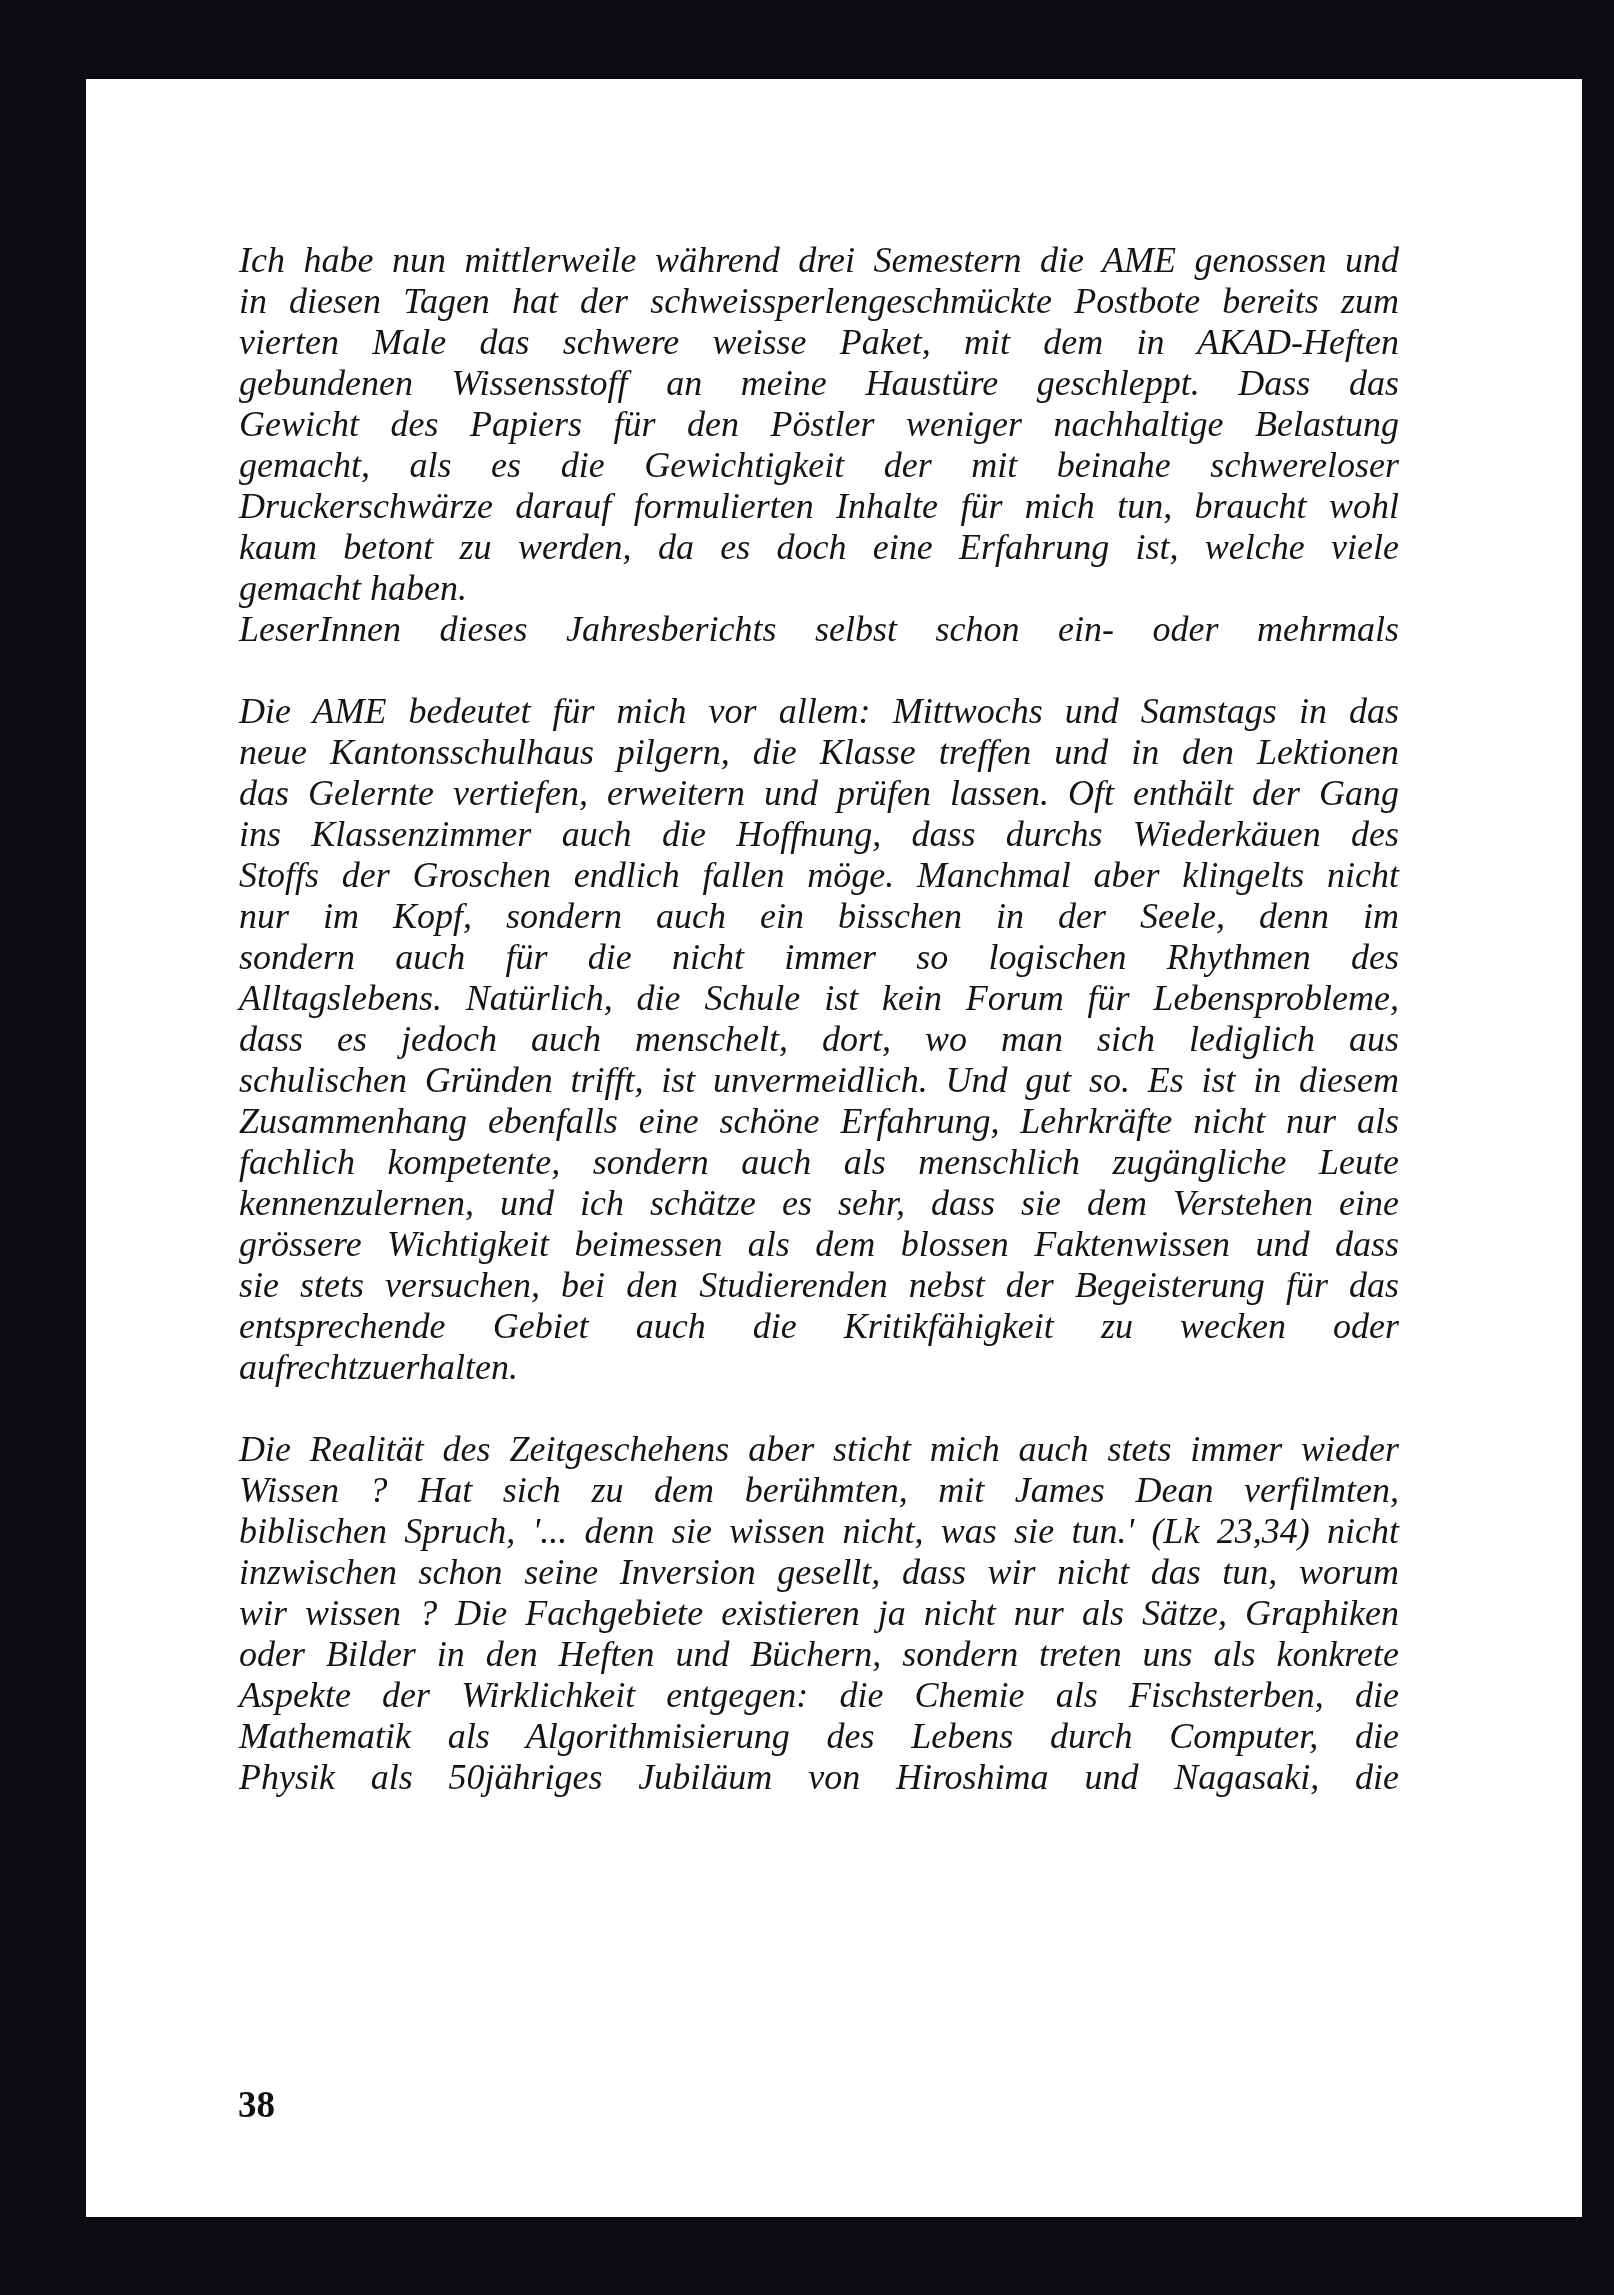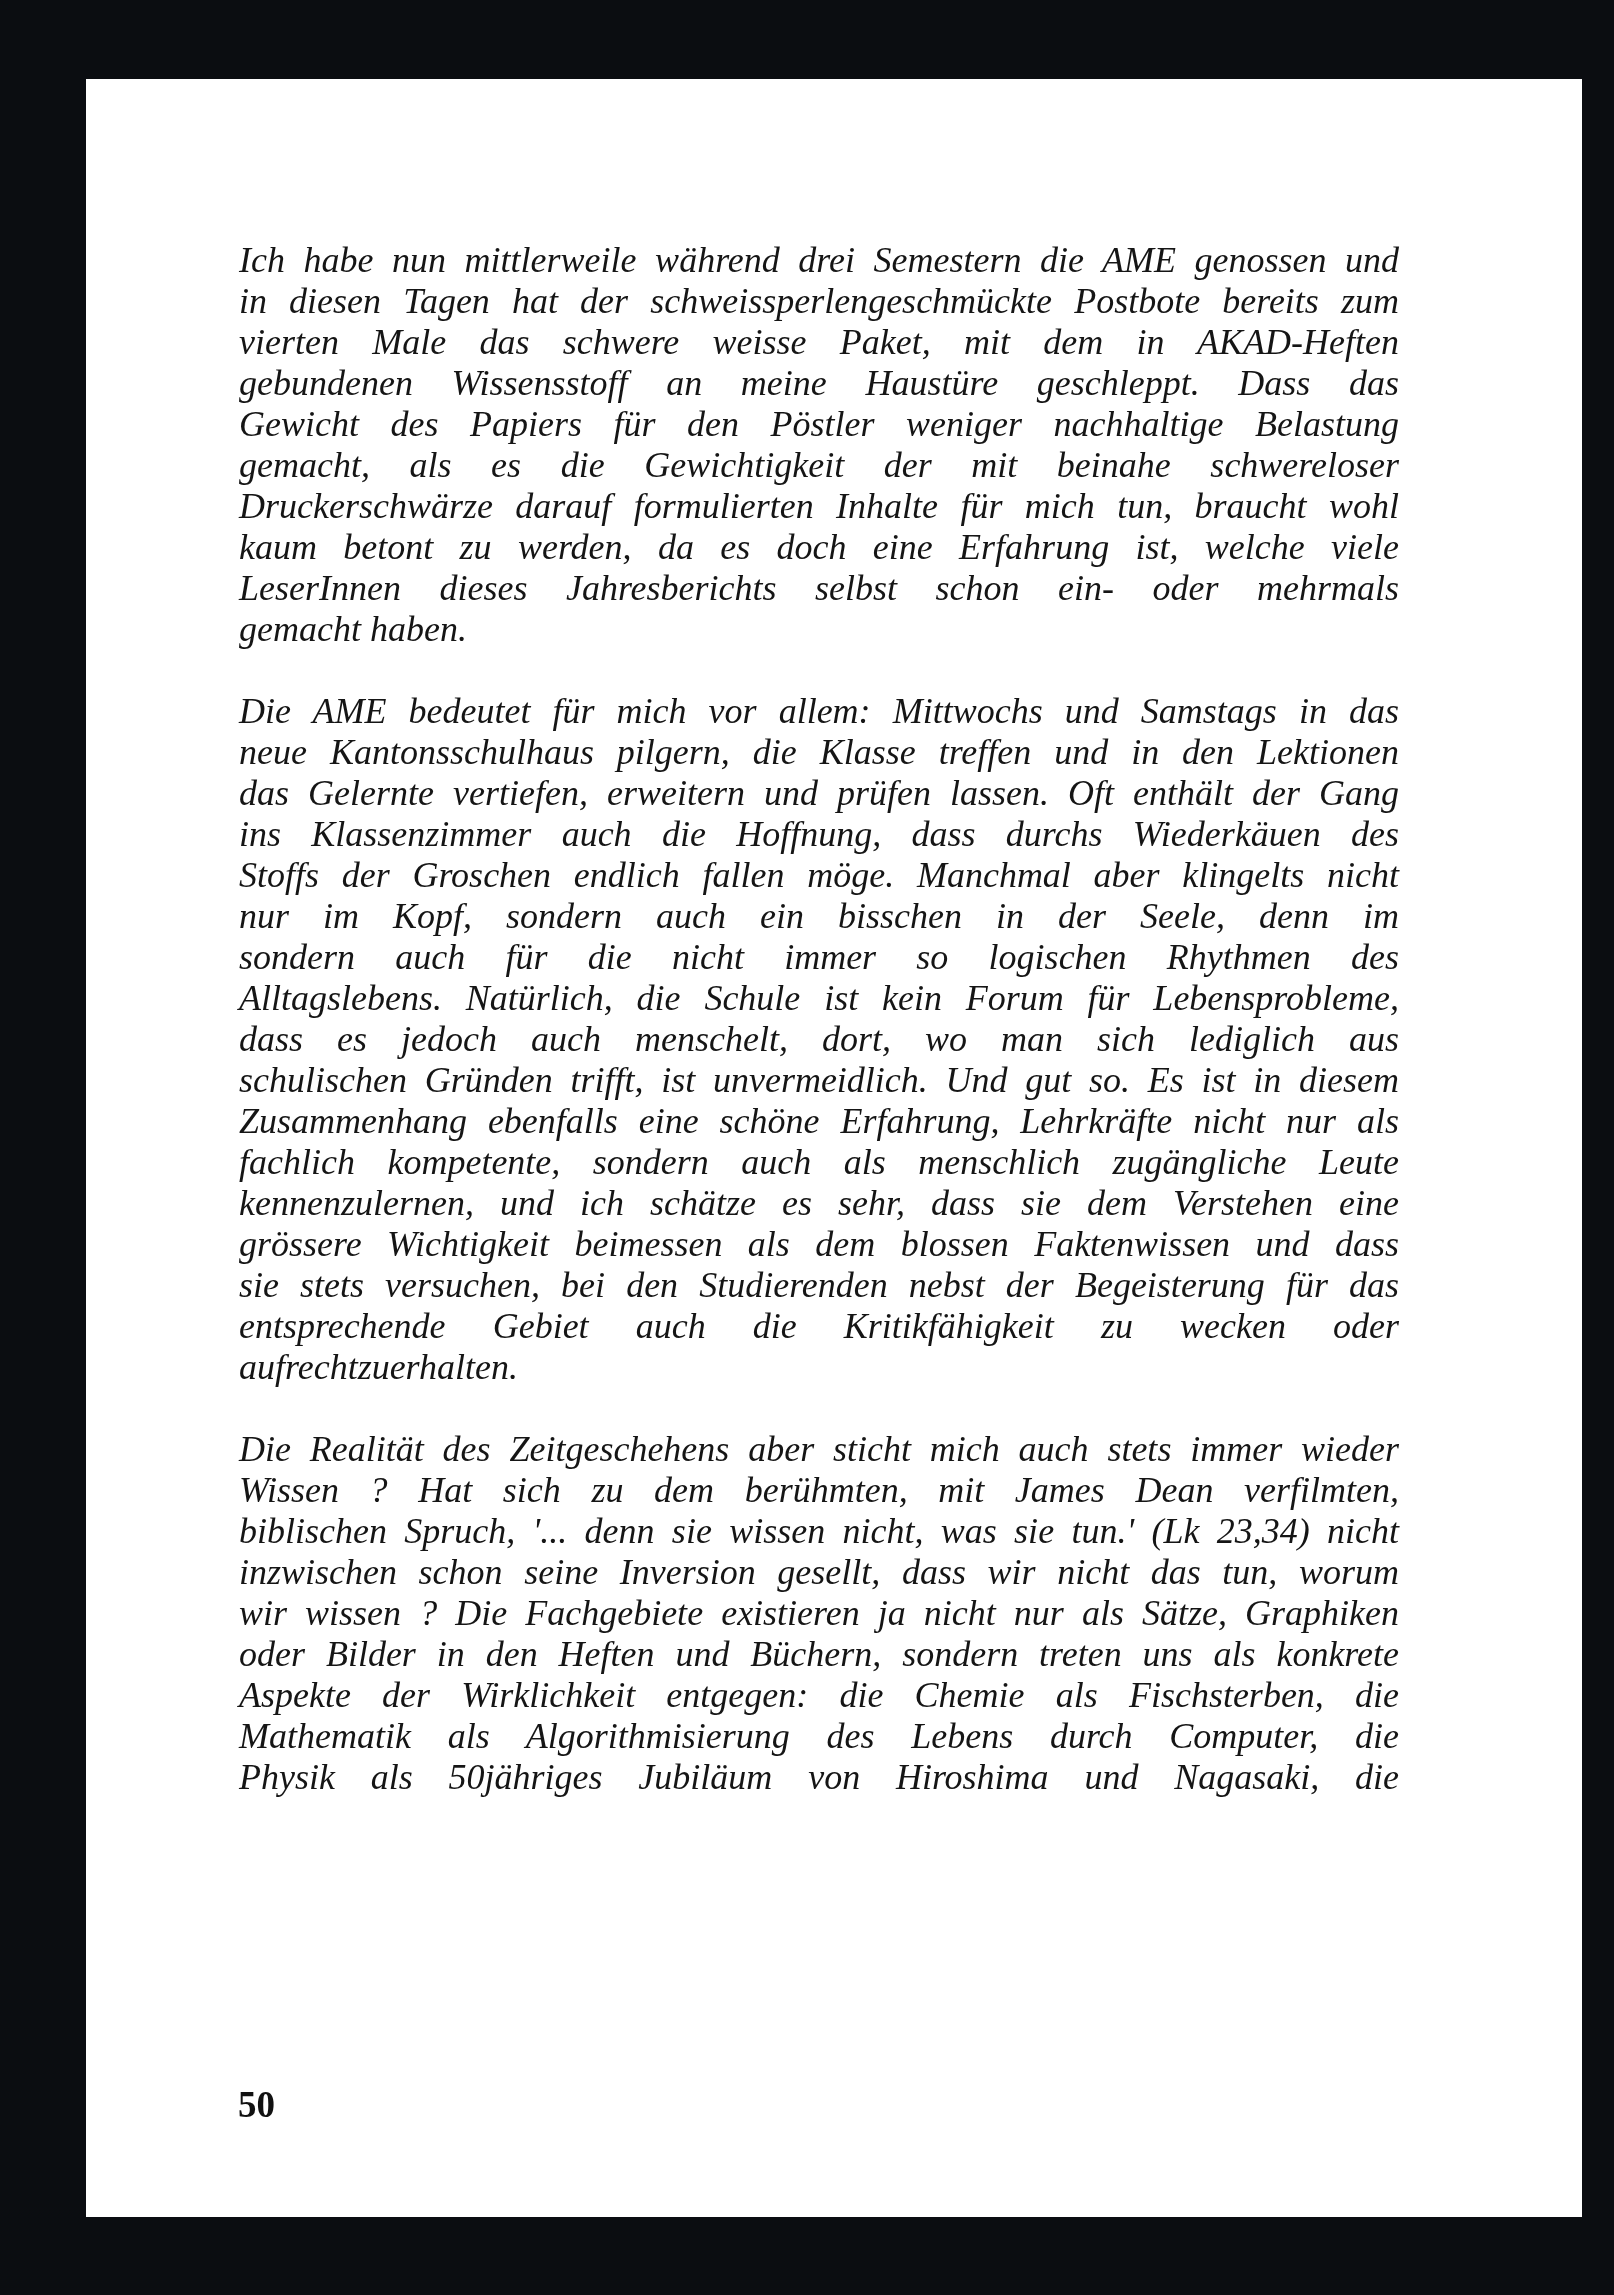--- a/index.html
+++ b/index.html
@@ -58,22 +58,22 @@
 
     <p class="para">
       <span class="line">Ich habe nun mittlerweile während drei Semestern die AME genossen und</span>
       <span class="line">in diesen Tagen hat der schweissperlengeschmückte Postbote bereits zum</span>
       <span class="line">vierten Male das schwere weisse Paket, mit dem in AKAD-Heften</span>
       <span class="line">gebundenen Wissensstoff an meine Haustüre geschleppt. Dass das</span>
       <span class="line">Gewicht des Papiers für den Pöstler weniger nachhaltige Belastung</span>
       <span class="line">gemacht, als es die Gewichtigkeit der mit beinahe schwereloser</span>
       <span class="line">Druckerschwärze darauf formulierten Inhalte für mich tun, braucht wohl</span>
       <span class="line">kaum betont zu werden, da es doch eine Erfahrung ist, welche viele</span>
+      <span class="line last">gemacht haben.</span>
       <span class="line">LeserInnen dieses Jahresberichts selbst schon ein- oder mehrmals</span>
-      <span class="line last">gemacht haben.</span>
     </p>
 
     <p class="para">
       <span class="line">Die AME bedeutet für mich vor allem: Mittwochs und Samstags in das</span>
       <span class="line">neue Kantonsschulhaus pilgern, die Klasse treffen und in den Lektionen</span>
       <span class="line">das Gelernte vertiefen, erweitern und prüfen lassen. Oft enthält der Gang</span>
       <span class="line">ins Klassenzimmer auch die Hoffnung, dass durchs Wiederkäuen des</span>
       <span class="line">Stoffs der Groschen endlich fallen möge. Manchmal aber klingelts nicht</span>
       <span class="line">nur im Kopf, sondern auch ein bisschen in der Seele, denn im</span>
       <span class="line">sondern auch für die nicht immer so logischen Rhythmen des</span>
@@ -96,15 +96,15 @@
       <span class="line">inzwischen schon seine Inversion gesellt, dass wir nicht das tun, worum</span>
       <span class="line">wir wissen ? Die Fachgebiete existieren ja nicht nur als Sätze, Graphiken</span>
       <span class="line">oder Bilder in den Heften und Büchern, sondern treten uns als konkrete</span>
       <span class="line">Aspekte der Wirklichkeit entgegen: die Chemie als Fischsterben, die</span>
       <span class="line">Mathematik als Algorithmisierung des Lebens durch Computer, die</span>
       <span class="line">Physik als 50jähriges Jubiläum von Hiroshima und Nagasaki, die</span>
     </p>
 
   </div>
 
-  <div class="page-number">50</div>
+  <div class="page-number">38</div>
 </div>
 
 
 </body></html>

